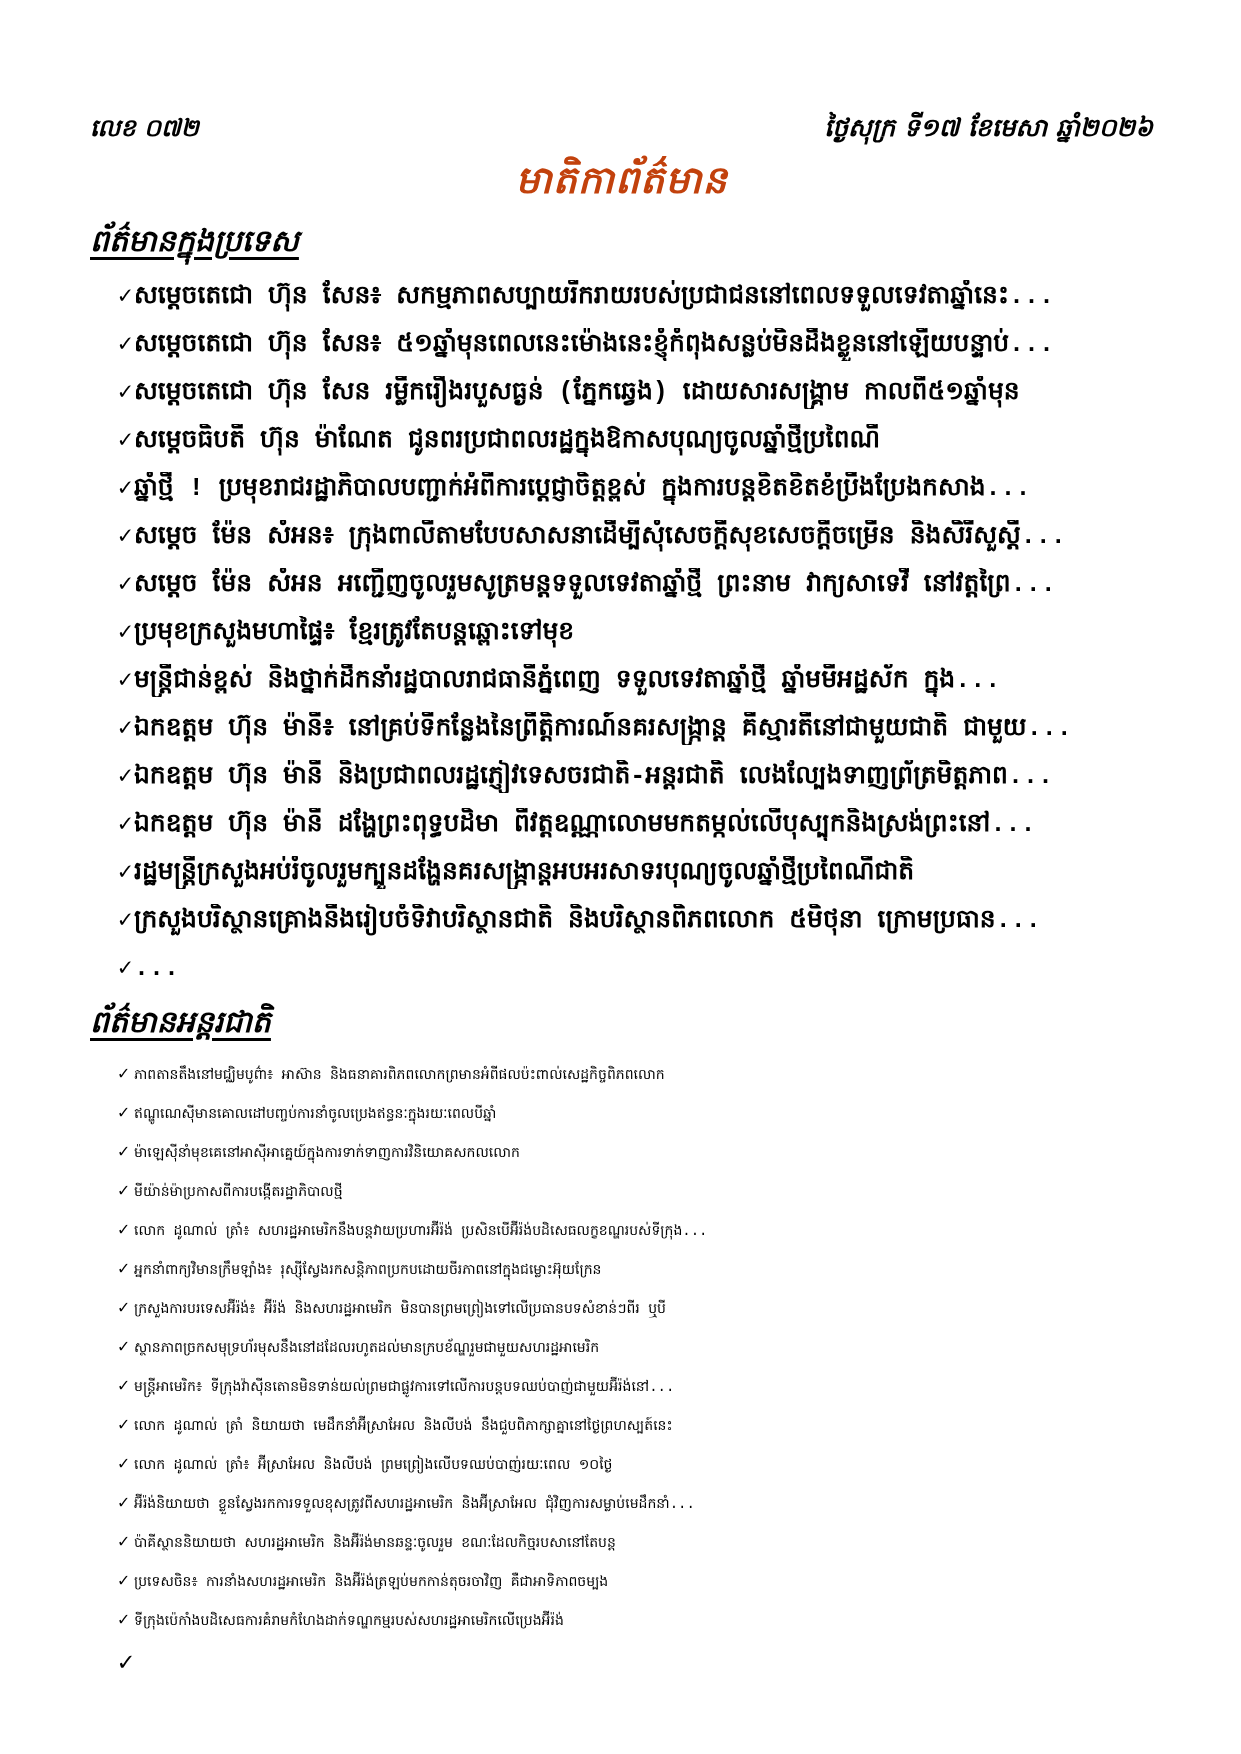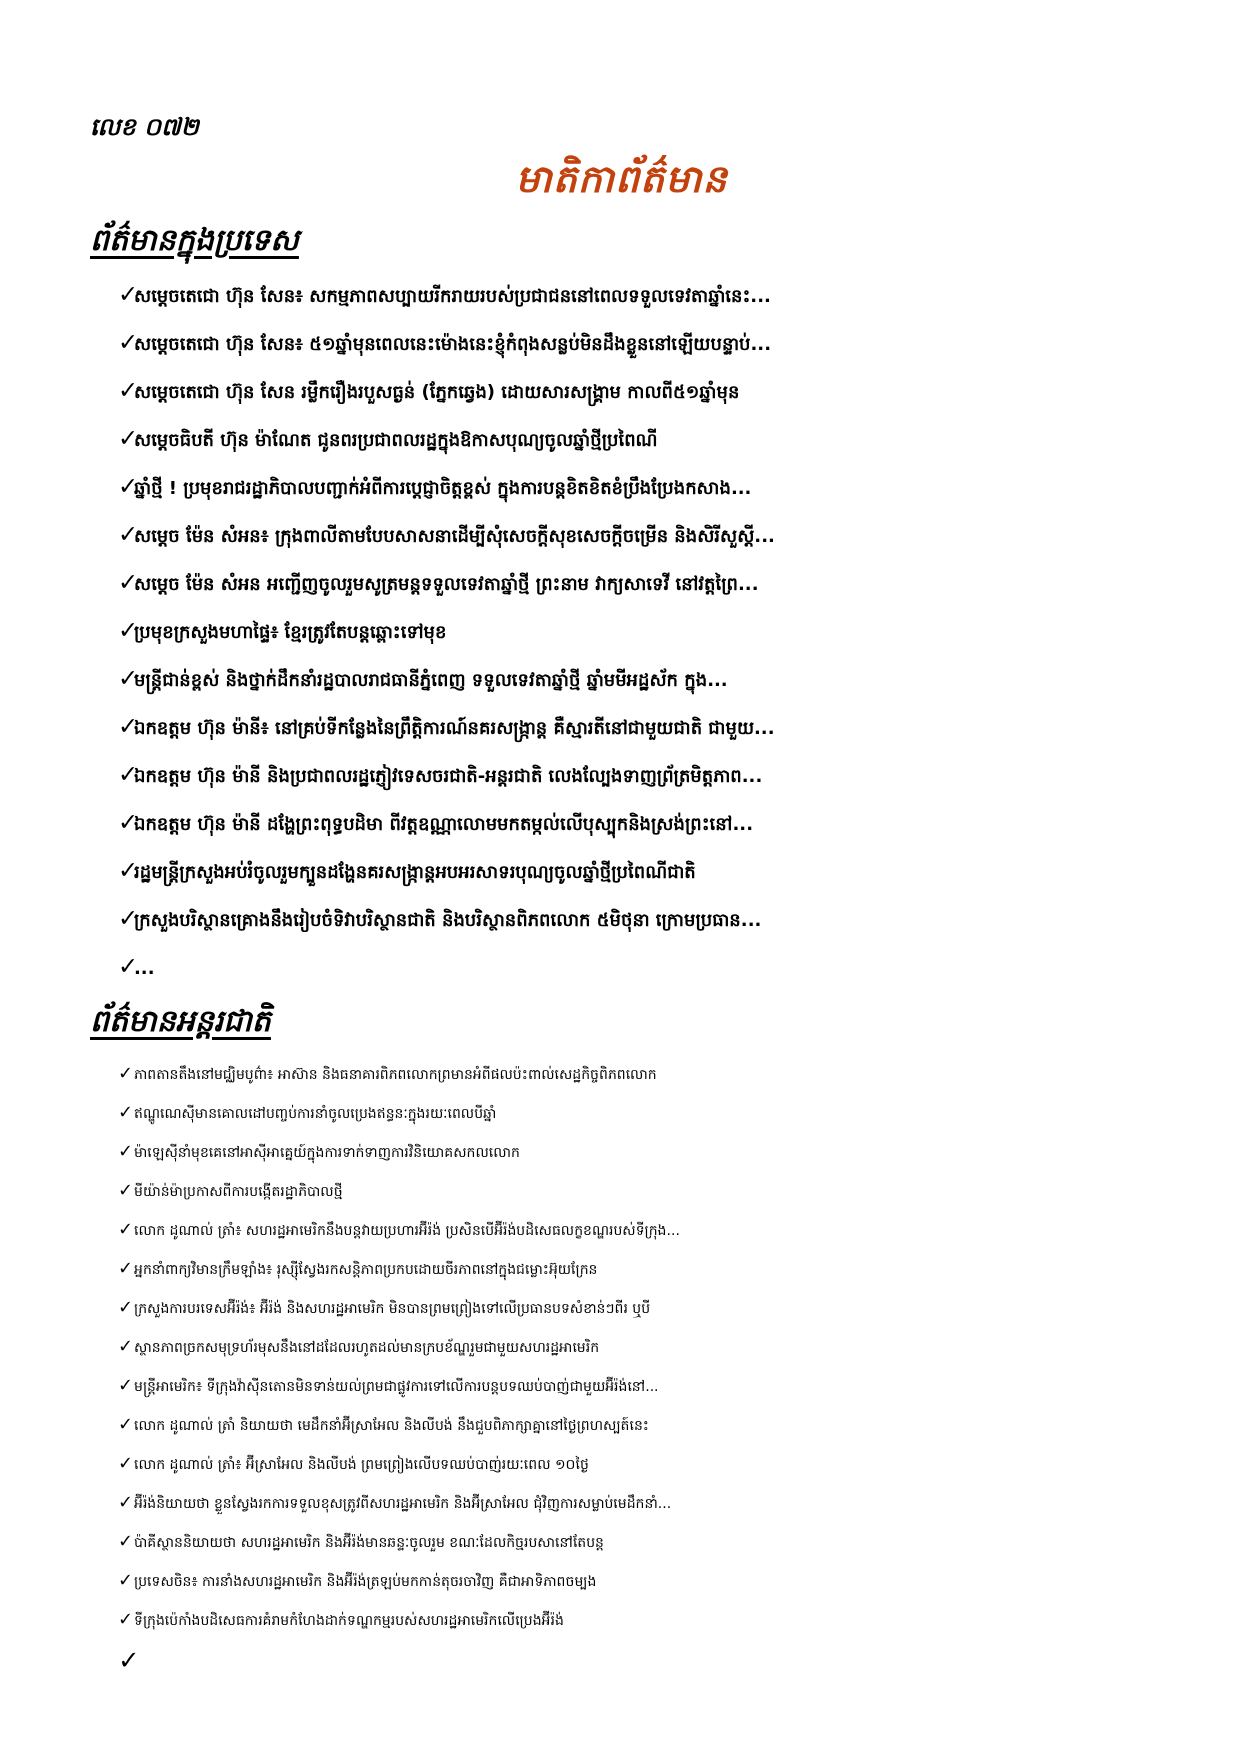--- a/index.html
+++ b/index.html
@@ -32,21 +32,21 @@
     font-style: italic;
   }
   .doc-title {
     text-align: center;
     font-size: 38px;
     font-weight: bold;
     font-style: italic;
     margin-top: 8px;
     letter-spacing: 1px;
   }
-  .section { margin-top: 10px; }
+  .section { margin-top: 10px; font-family: Liberation Mono, monospace; }
   .section-heading {
     display: inline-block;
     font-size: 30px;
     font-weight: bold;
     font-style: italic;
     text-decoration: underline;
     text-underline-offset: 6px;
     margin-bottom: 14px;
   }
   ul.items { list-style: none; }
@@ -58,21 +58,21 @@
     flex: 0 0 auto;
     width: 44px;
     text-align: left;
     padding-left: 28px;
   }
   .item-text { flex: 1 1 auto; white-space: nowrap; overflow: hidden; }
 
   
   .section-large li.item { margin-bottom: 15px; }
   .section-large .item-text {
-    font-size: 18px;
+    font-size: 25px;
     font-weight: 600;
     line-height: 33px;
   }
   .section-large .check {
     font-size: 24px;
     font-weight: bold;
   }
 
   
   .section-small { margin-top: 18px; }
@@ -93,20 +93,21 @@
     font-weight: bold;
   }
 </style>
 </head>
 <body>
 
 <div class="page">
 
   <div class="header-row">
     <span class="issue-no">លេខ ០៧២</span>
+    <span class="date">ថ្ងៃសុក្រ ទី១៧ ខែមេសា ឆ្នាំ២០២៦</span>
   </div>
 
   <div class="doc-title" style="color: #c2410c;">មាតិកាព័ត៌មាន</div>
 
   <div id="sections">
   <div class="section section-large">
     <span class="section-heading">ព័ត៌មានក្នុងប្រទេស</span>
     <ul class="items">
   <li class="item">
     <span class="check">✓</span>

